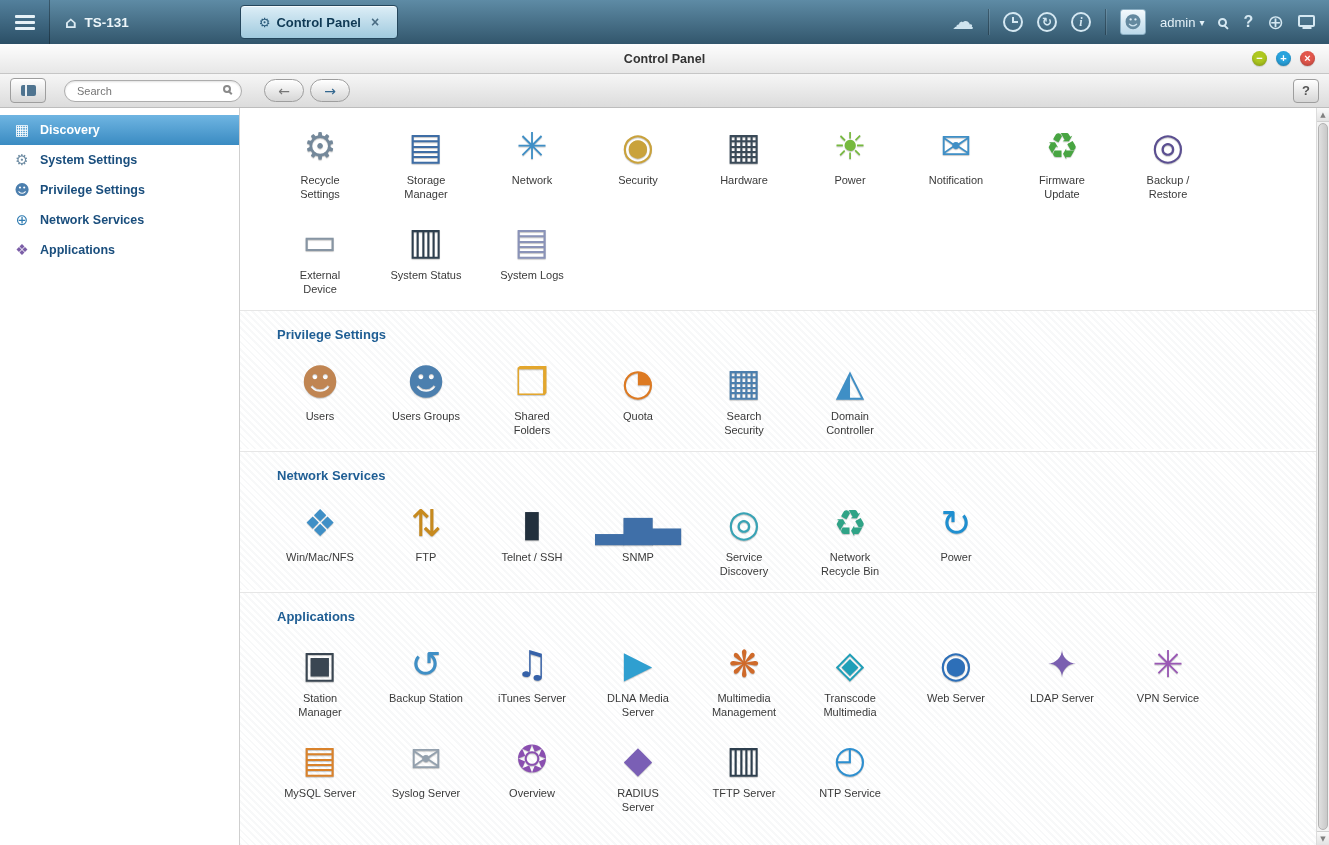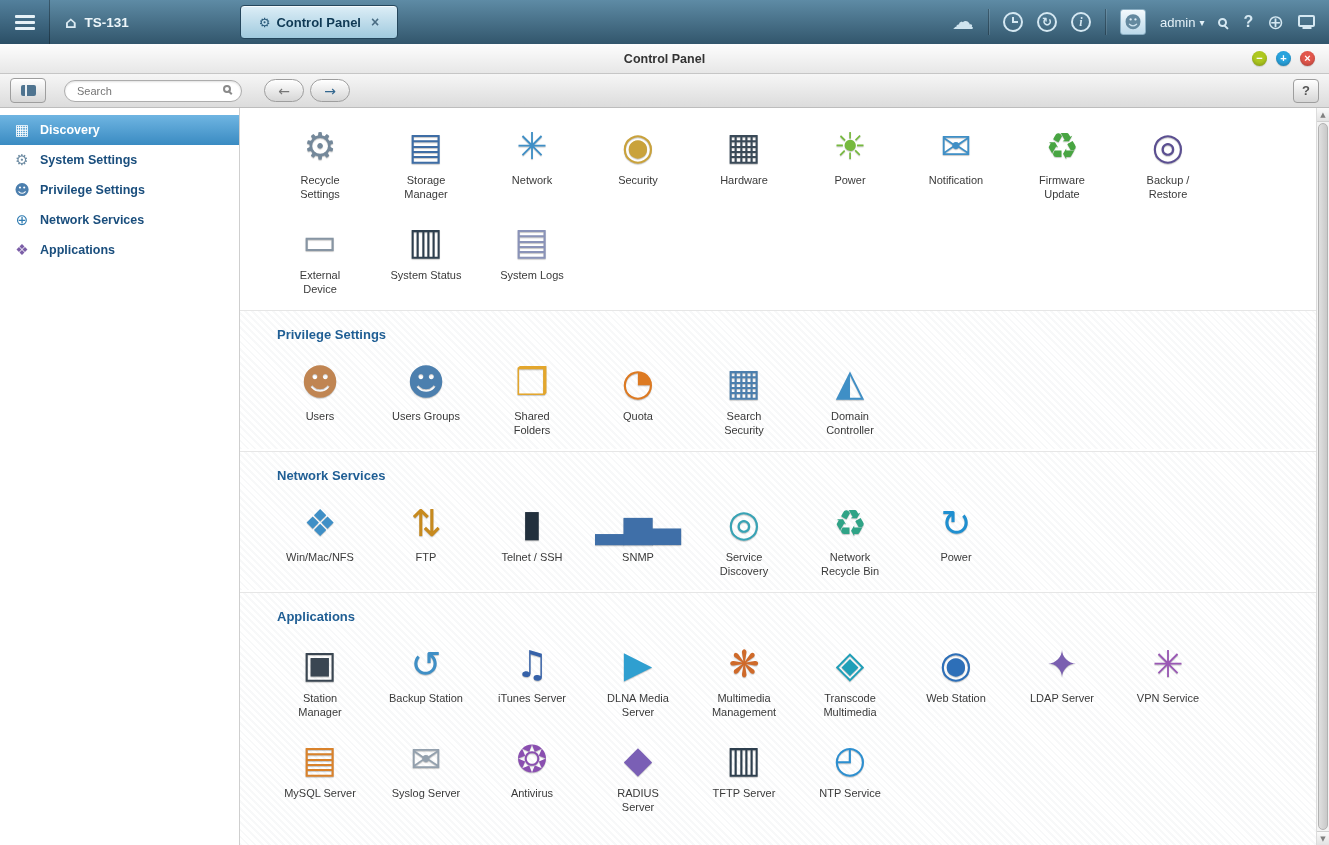--- a/index.html
+++ b/index.html
@@ -376,41 +376,41 @@
             <div class="cell">
     <span class="cell-icon" style="color: rgb(207, 106, 42);">❋</span>
     <span class="cell-label">Multimedia Management</span>
   </div>
             <div class="cell">
     <span class="cell-icon" style="color: rgb(31, 159, 184);">◈</span>
     <span class="cell-label">Transcode Multimedia</span>
   </div>
             <div class="cell">
     <span class="cell-icon" style="color: rgb(45, 111, 184);">◉</span>
-    <span class="cell-label">Web Station</span>
+    <span class="cell-label">Web Server</span>
   </div>
             <div class="cell">
     <span class="cell-icon" style="color: rgb(122, 95, 176);">✦</span>
     <span class="cell-label">LDAP Server</span>
   </div>
             <div class="cell">
     <span class="cell-icon" style="color: rgb(154, 89, 181);">✳</span>
     <span class="cell-label">VPN Service</span>
   </div>
             <div class="cell">
     <span class="cell-icon" style="color: rgb(217, 130, 43);">▤</span>
     <span class="cell-label">MySQL Server</span>
   </div>
             <div class="cell">
     <span class="cell-icon" style="color: rgb(147, 160, 173);">✉</span>
     <span class="cell-label">Syslog Server</span>
   </div>
             <div class="cell">
     <span class="cell-icon" style="color: rgb(138, 79, 176);">❂</span>
-    <span class="cell-label">Antivirus</span>
+    <span class="cell-label">Overview</span>
   </div>
             <div class="cell">
     <span class="cell-icon" style="color: rgb(122, 95, 181);">◆</span>
     <span class="cell-label">RADIUS Server</span>
   </div>
             <div class="cell">
     <span class="cell-icon" style="color: rgb(46, 63, 78);">▥</span>
     <span class="cell-label">TFTP Server</span>
   </div>
             <div class="cell">

